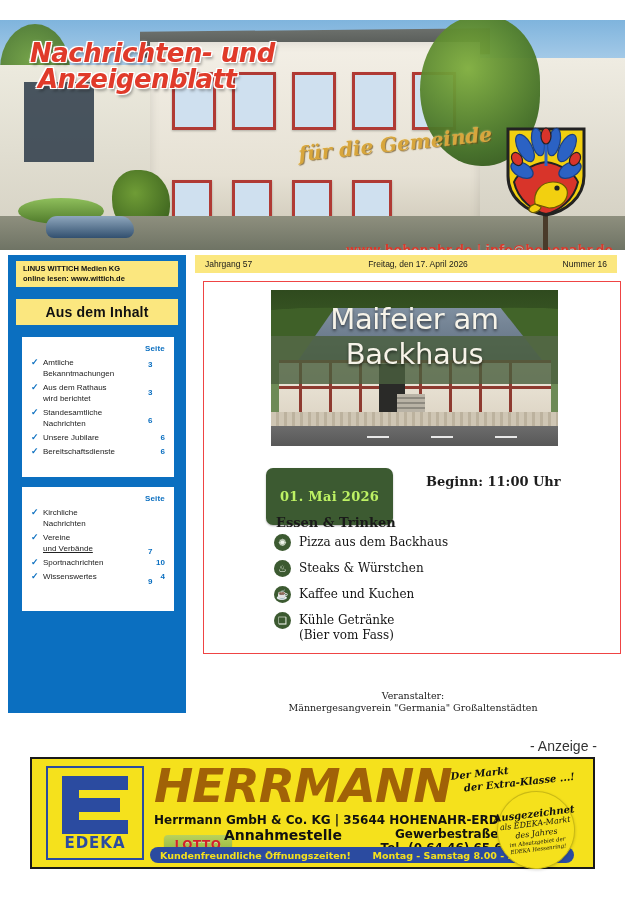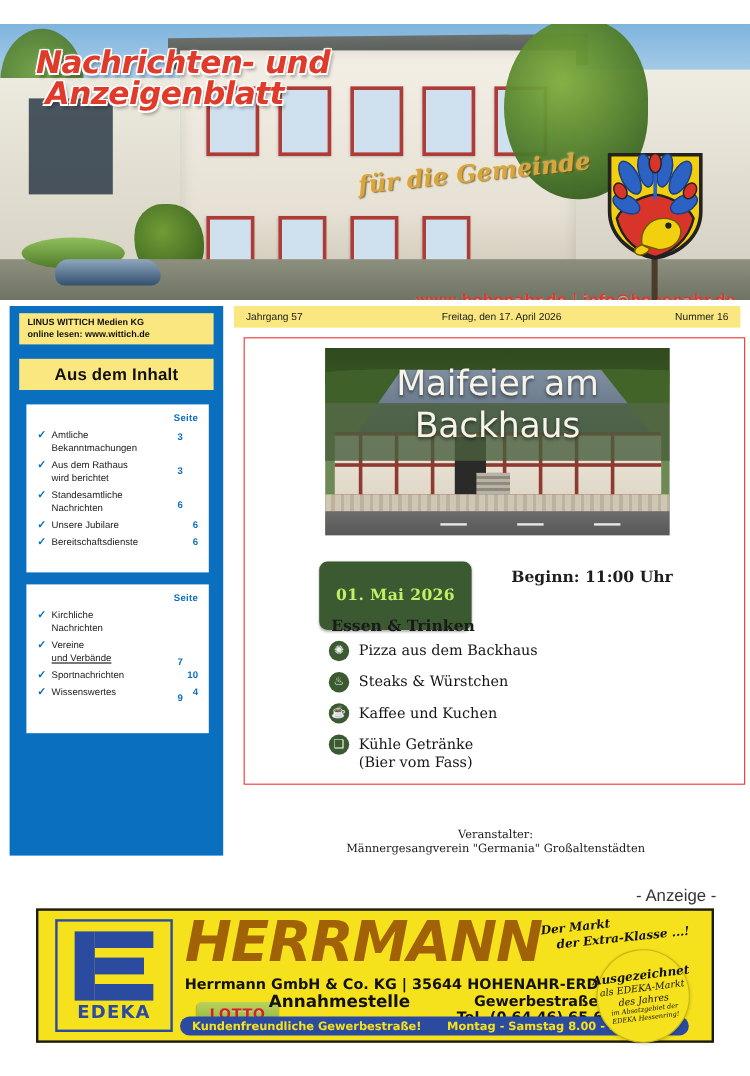--- a/index.html
+++ b/index.html
@@ -581,21 +581,21 @@
     <div class="ad-line1">Herrmann GmbH &amp; Co. KG | 35644 HOHENAHR-ERDA</div>
     <div class="ad-street">Gewerbestraße 2</div>
     <div class="ad-tel">Tel. (0 64 46) 65 62</div>
 
     <div class="lotto">
       <span>LOTTO</span>
     </div>
     <div class="annahme">Annahmestelle</div>
 
     <div class="open-bar">
-      <span class="ob ob-l">Kundenfreundliche Gewerbestraße!</span>
+      <span class="ob ob-l">Kundenfreundliche Öffnungszeiten!</span>
       <span class="ob ob-r">Montag - Samstag 8.00 - 20.00 Uhr</span>
     </div>
 
     <div class="slogan">
       <i>Der Markt</i>
       <i>der Extra-Klasse ...!</i>
     </div>
 
     <div class="badge">
       <b>Ausgezeichnet</b>

